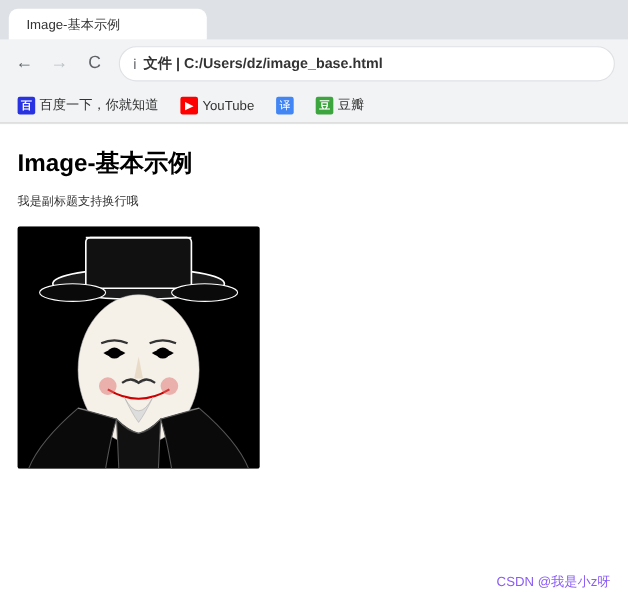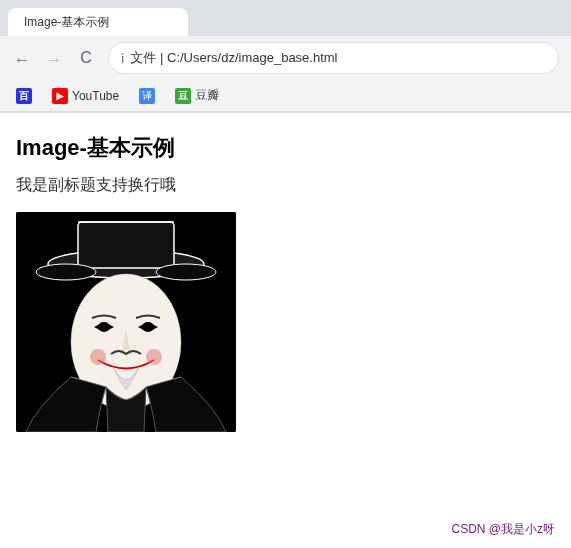--- a/index.html
+++ b/index.html
@@ -72,20 +72,21 @@
       color: #5f6368;
       font-size: 13px;
       display: flex;
       align-items: center;
     }
 
     .address-text {
       font-size: 13px;
       color: #333;
       flex: 1;
+      font-weight: bold;
     }
 
     .bookmarks-bar {
       display: flex;
       align-items: center;
       padding: 4px 8px;
       background: #f1f3f4;
       border-bottom: 1px solid #ddd;
       gap: 4px;
       height: 32px;
@@ -126,21 +127,21 @@
     }
 
     .page-title {
       font-size: 22px;
       font-weight: bold;
       color: #000;
       margin-bottom: 12px;
     }
 
     .page-subtitle {
-      font-size: 16px;
+      font-size: 11px;
       color: #333;
       margin-bottom: 16px;
     }
 
     .image-container {
       width: 220px;
       height: 220px;
       background: #000;
       border-radius: 2px;
       overflow: hidden;
@@ -151,21 +152,21 @@
     .mask-image {
       width: 100%;
       height: 100%;
     }
 
     .page-footer {
       position: fixed;
       bottom: 10px;
       right: 16px;
       font-size: 12px;
-      color: #701a75;
+      color: #8b5cf6;
     }
   </style>
 </head>
 <body>
 
 <div class="browser-chrome">
 
   <div class="tab-bar">
     <div class="tab">
       <span>Image-基本示例</span>
@@ -185,20 +186,21 @@
         <span>|</span>
         <span> </span>
         <span>C:/Users/dz/image_base.html</span>
       </span>
     </div>
   </div>
 
   <div class="bookmarks-bar">
     <div class="bookmark-item">
       <div class="bookmark-favicon favicon-baidu">百</div>
+      <span>百度一下，你就知道</span>
     </div>
     <div class="bookmark-item">
       <div class="bookmark-favicon favicon-youtube">▶</div>
       <span>YouTube</span>
     </div>
     <div class="bookmark-item">
       <div class="bookmark-favicon favicon-translate">译</div>
     </div>
     <div class="bookmark-item">
       <div class="bookmark-favicon favicon-douban">豆</div>

